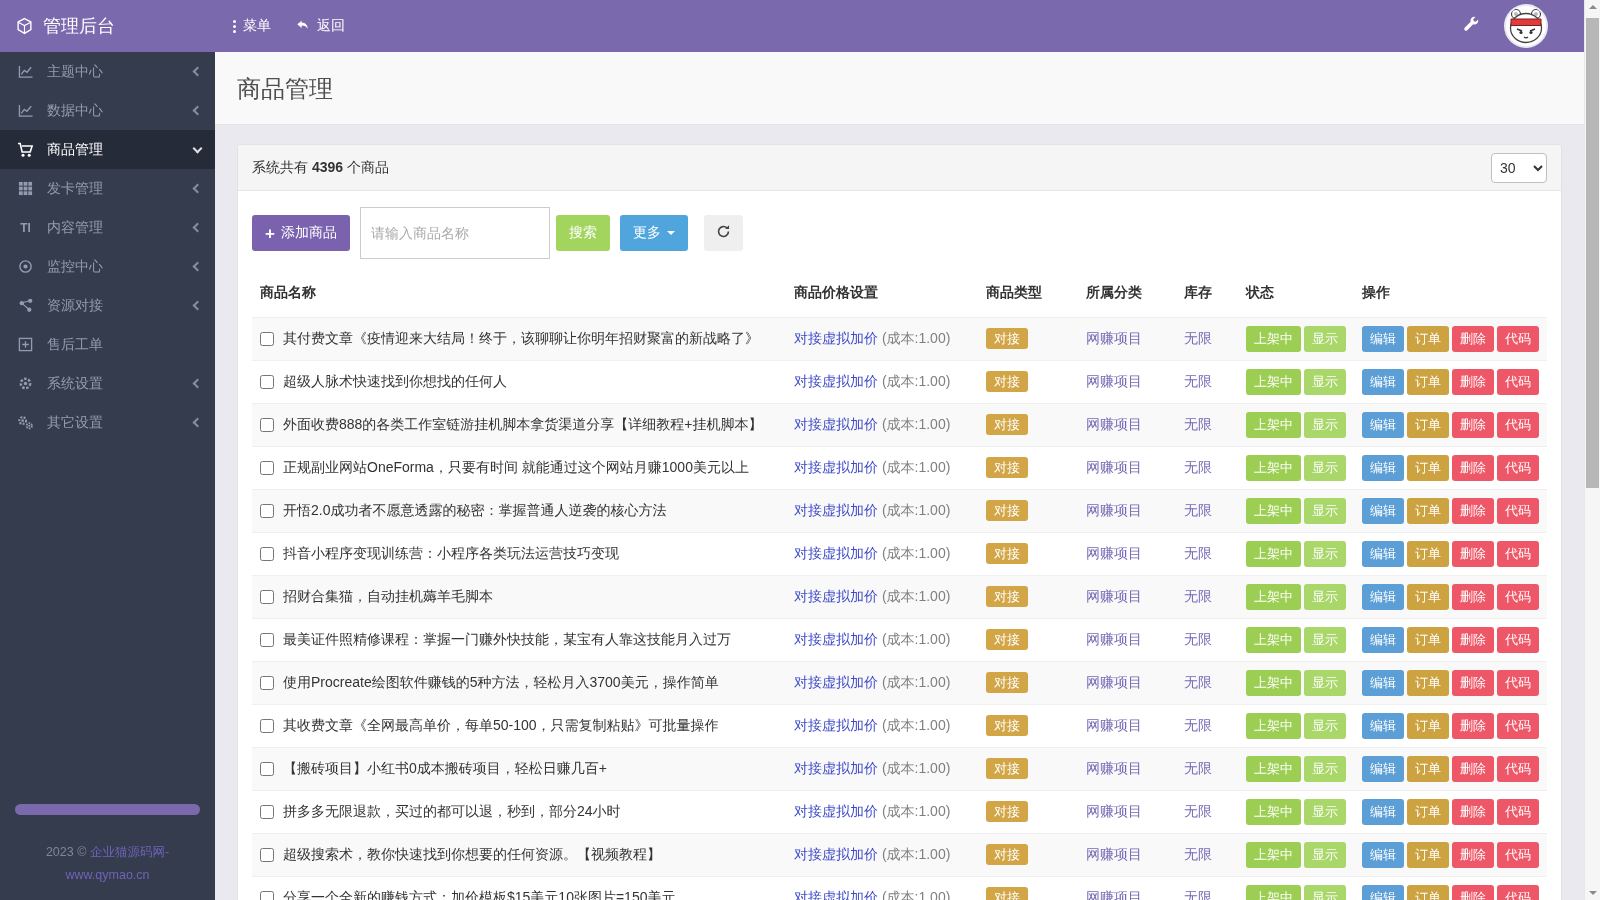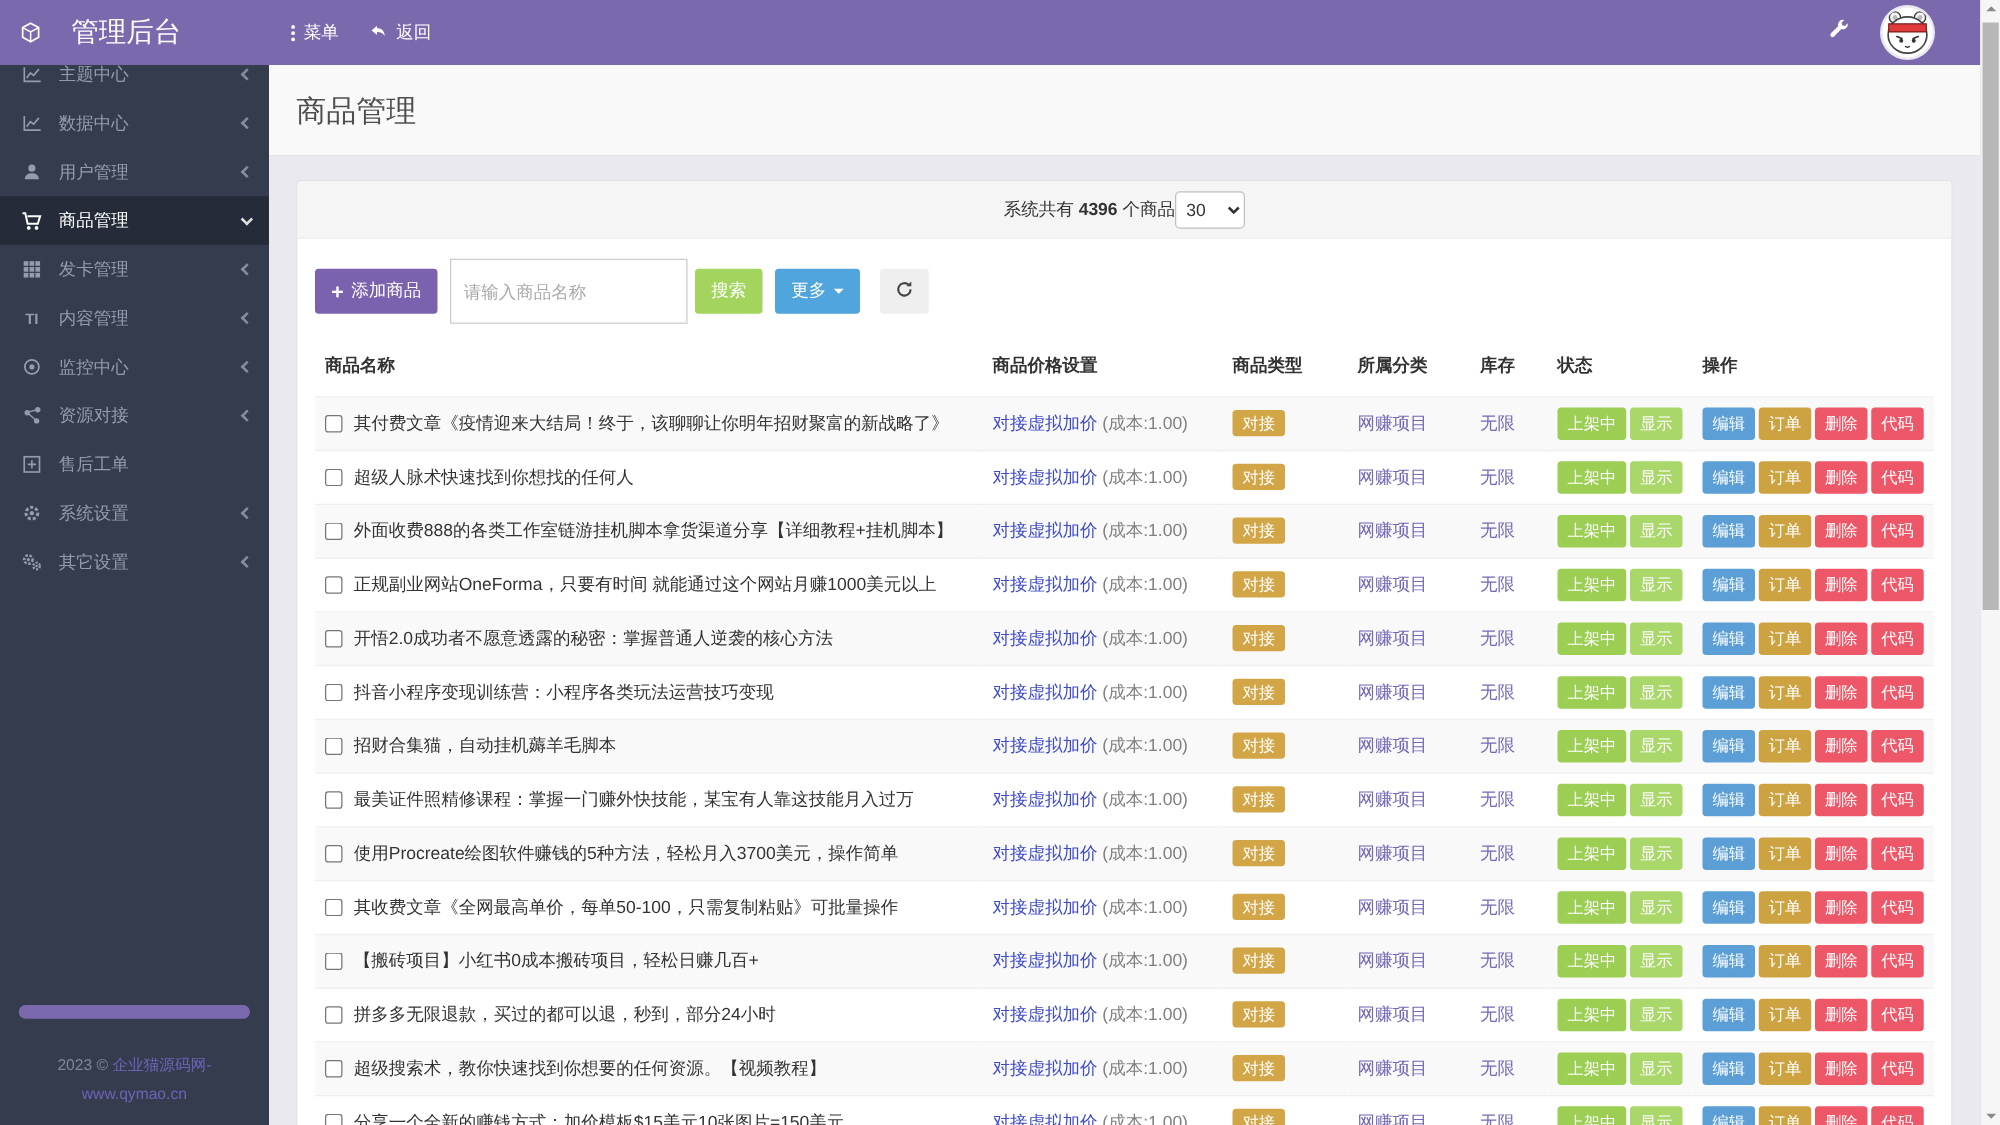--- a/index.html
+++ b/index.html
@@ -5,32 +5,32 @@
   * { box-sizing: border-box; }
   html,body { margin:0; padding:0; }
   body {
     width:1600px; height:900px; overflow:hidden;
     font-family:"Liberation Sans","DejaVu Sans",sans-serif;
     background:#ebe9f0; color:#333;
   }
   
   .topbar { position:fixed; top:0; left:0; right:16px; height:52px;
     background:#7b69ae; display:flex; align-items:center; z-index:20; }
-  .brand { width:215px; flex:0 0 215px; display:flex; align-items:center; gap:24px;
-    padding-left:16px; color:#fff; font-size:22px; }
+  .brand { width:215px; flex:0 0 215px; display:flex; align-items:center; gap:10px;
+    padding-left:16px; color:#fff; font-size:18px; }
   .top-actions { display:flex; align-items:flex-start; gap:24px; color:#fff;
     font-size:14px; margin-left:18px; }
   .top-act { display:flex; align-items:center; gap:7px; cursor:pointer; }
   .vdots { display:inline-flex; flex-direction:column; gap:2px; }
   .vdots i { width:3px; height:3px; border-radius:50%; background:#fff; }
   .top-right { margin-left:auto; display:flex; align-items:center; gap:26px; padding-right:38px; }
   .avatar { width:40px; height:40px; border-radius:50%; background:#fff; overflow:hidden;
     box-shadow:0 0 0 2px rgba(255,255,255,.85); }
   
-  .sidebar { position:fixed; top:40px; left:0; bottom:0; width:215px;
+  .sidebar { position:fixed; top:52px; left:0; bottom:0; width:215px;
     background:#353c4d; z-index:10; }
   .side-item { display:flex; align-items:center; gap:13px; height:39px;
     padding:0 14px 0 17px; color:#939cae; font-size:14px; cursor:pointer; }
   .side-item .slbl { flex:1; }
   .side-item.parent-active { background:#252b39; color:#fff; }
   .sicon { width:17px; display:inline-flex; justify-content:center; color:inherit; }
   .ticon { font-size:12px; font-weight:bold; letter-spacing:0; }
   .chev { width:7px; height:7px; border-left:2px solid currentColor;
     border-bottom:2px solid currentColor; opacity:.85; }
   .chev.left { transform:rotate(45deg); }
@@ -45,21 +45,21 @@
     font-size:12.5px; color:#7e8698; line-height:1.8; }
   .side-footer .bar { height:11px; border-radius:7px; background:#7b69ae; margin:0 15px 26px; }
   .side-footer a { color:#6f63b8; text-decoration:none; }
   
   .main { position:absolute; top:52px; left:215px; right:16px; bottom:0; }
   .title-band { background:#f9f9f9; border-bottom:1px solid #e5e5e5; padding:21px 22px 19px; }
   .title-band h1 { margin:0; font-size:24px; font-weight:normal; color:#4f4f4f; }
   .content { padding:19px 22px; }
   .panel { background:#fff; border:1px solid #e2e2e2; border-radius:3px; }
   .panel-head { background:#f5f5f5; border-bottom:1px solid #e6e6e6; min-height:46px;
-    display:flex; align-items:center; justify-content:center;
+    display:flex; align-items:center; justify-content:space-between;
     padding:6px 14px; font-size:14px; color:#333; border-radius:3px 3px 0 0; }
   .panel-head b { font-weight:bold; }
   .page-size { width:56px; height:30px; border:1px solid #bfbfbf; border-radius:4px;
     background:#fff; font-size:14px; color:#333; padding:0 4px;
     font-family:"Liberation Sans",sans-serif; }
   .panel-body { padding:16px 14px 0; }
   
   .toolbar { display:flex; align-items:center; gap:6px; margin-bottom:12px; }
   .btn { border:none; border-radius:3px; color:#fff; font-size:14px; height:36px;
     padding:0 13px; cursor:pointer; display:inline-flex; align-items:center; gap:6px;
@@ -175,30 +175,20 @@
       <div class="side-item">
         <span class="sicon">
           <svg width="16" height="15" viewBox="0 0 16 16">
             <path d="M1 2v12h14" fill="none" stroke="currentColor" stroke-width="1.4"></path>
             <path d="M3 11l3.2-4.2 2.8 2 4.5-5.3" fill="none" stroke="currentColor" stroke-width="1.4"></path>
           </svg>
         </span>
         <span class="slbl">数据中心</span>
         <span class="chev left"></span>
       </div>
-      <div class="side-item">
-        <span class="sicon">
-          <svg width="15" height="15" viewBox="0 0 16 16">
-            <circle cx="8" cy="4.8" r="3" fill="currentColor"></circle>
-            <path d="M2 14.2c0-3.4 2.7-5.1 6-5.1s6 1.7 6 5.1z" fill="currentColor"></path>
-          </svg>
-        </span>
-        <span class="slbl">用户管理</span>
-        <span class="chev left"></span>
-      </div>
       <div class="side-item parent-active">
         <span class="sicon">
           <svg width="17" height="16" viewBox="0 0 17 16">
             <path d="M1 1.5h2.2l1.9 8.5h8.1l1.9-6H5" fill="none" stroke="currentColor" stroke-width="1.6"></path>
             <circle cx="6" cy="13.3" r="1.5" fill="currentColor"></circle>
             <circle cx="12.2" cy="13.3" r="1.5" fill="currentColor"></circle>
           </svg>
         </span>
         <span class="slbl">商品管理</span>
         <span class="chev down"></span>

